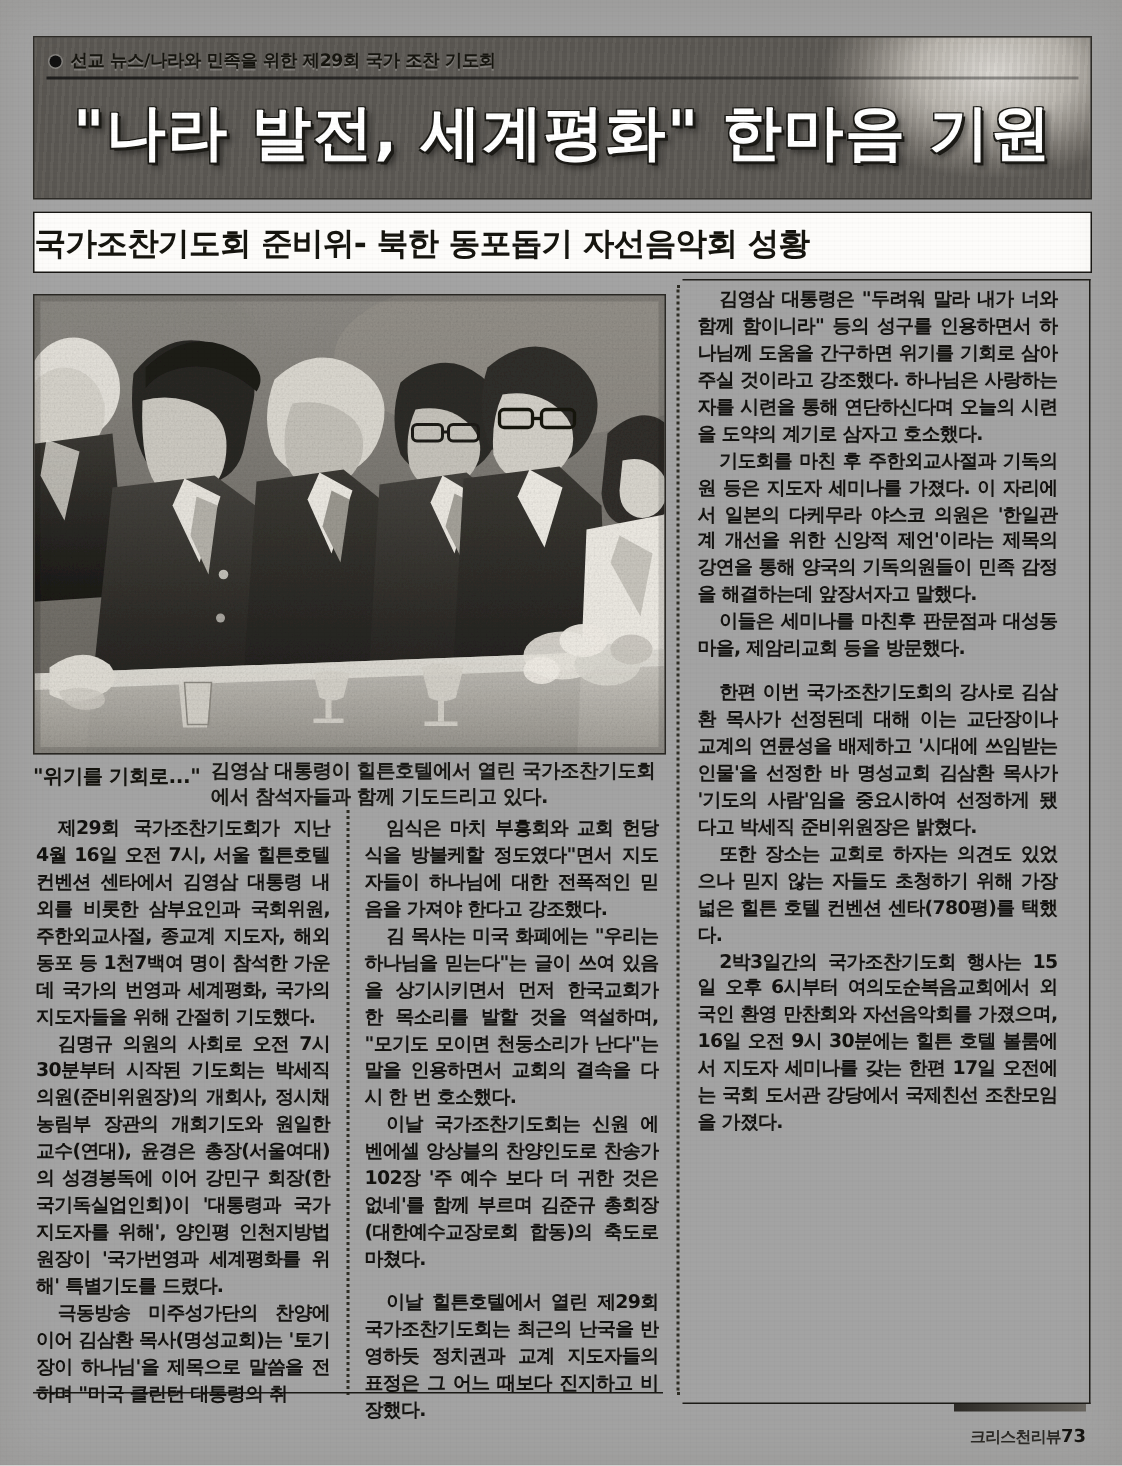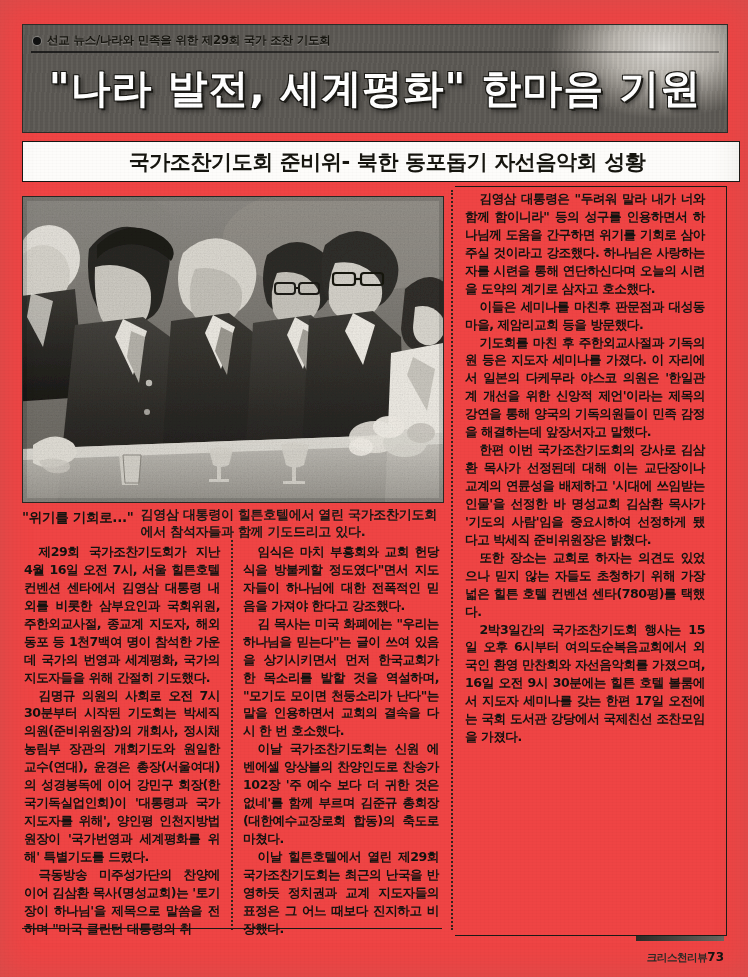--- a/index.html
+++ b/index.html
@@ -7,21 +7,21 @@
     padding: 0;
     background: #ffffff;
   }
   body {
     font-family: "DejaVu Sans", "Liberation Sans", sans-serif;
   }
   #page {
     position: relative;
     width: 748px;
     height: 977px;
-    background: #ef4444;
+    background: #a3a3a3;
     overflow: hidden;
   }
 
   
   #paper-grain {
     position: absolute;
     inset: 0;
     pointer-events: none;
     background:
       repeating-linear-gradient(0deg, rgba(0,0,0,0.018) 0px, rgba(0,0,0,0.018) 1px, rgba(0,0,0,0) 1px, rgba(0,0,0,0) 3px),
@@ -124,22 +124,20 @@
   .subhead-box {
     position: absolute;
     left: 22px;
     top: 141px;
     width: 704px;
     height: 39px;
     border: 1.6px solid #171613;
     background: #fdfcfa;
     display: flex;
     align-items: center;
-    justify-content: center;
-    padding-left: 12px;
   }
   .subhead-text {
     font-size: 21px;
     font-weight: 700;
     color: #16150f;
     letter-spacing: -0.4px;
     white-space: nowrap;
   }
 
   
@@ -189,21 +187,21 @@
     color: #141310;
     line-height: 1.425;
     letter-spacing: -0.45px;
     text-align: justify;
     word-break: break-all;
   }
   .col p {
     margin: 0 0 0 0;
     text-indent: 1.15em;
   }
-  .col p.gap { }
+  .col p.gap { margin-top: 11px; }
 
   #col1 { left: 24px;  top: 543px; width: 196px; }
   #col2 { left: 243px; top: 543px; width: 196px; }
   #col3 { left: 465px; top: 190px; width: 240px; }
 
   
   .vrule {
     position: absolute;
     width: 0;
     border-left: 2px dotted #242219;
@@ -424,22 +422,22 @@
 
   <div class="col" id="col2">
     <p>임식은 마치 부흥회와 교회 헌당식을 방불케할 정도였다"면서 지도자들이 하나님에 대한 전폭적인 믿음을 가져야 한다고 강조했다.</p>
     <p>김 목사는 미국 화폐에는 "우리는 하나님을 믿는다"는 글이 쓰여 있음을 상기시키면서 먼저 한국교회가 한 목소리를 발할 것을 역설하며, "모기도 모이면 천둥소리가 난다"는 말을 인용하면서 교회의 결속을 다시 한 번 호소했다.</p>
     <p>이날 국가조찬기도회는 신원 에벤에셀 앙상블의 찬양인도로 찬송가 102장 '주 예수 보다 더 귀한 것은 없네'를 함께 부르며 김준규 총회장(대한예수교장로회 합동)의 축도로 마쳤다.</p>
     <p class="gap">이날 힐튼호텔에서 열린 제29회 국가조찬기도회는 최근의 난국을 반영하듯 정치권과 교계 지도자들의 표정은 그 어느 때보다 진지하고 비장했다.</p>
   </div>
 
   <div class="col" id="col3">
     <p>김영삼 대통령은 "두려워 말라 내가 너와 함께 함이니라" 등의 성구를 인용하면서 하나님께 도움을 간구하면 위기를 기회로 삼아주실 것이라고 강조했다. 하나님은 사랑하는 자를 시련을 통해 연단하신다며 오늘의 시련을 도약의 계기로 삼자고 호소했다.</p>
+    <p>기도회를 마친 후 주한외교사절과 기독의원 등은 지도자 세미나를 가졌다. 이 자리에서 일본의 다케무라 야스코 의원은 '한일관계 개선을 위한 신앙적 제언'이라는 제목의 강연을 통해 양국의 기독의원들이 민족 감정을 해결하는데 앞장서자고 말했다.</p>
     <p>이들은 세미나를 마친후 판문점과 대성동 마을, 제암리교회 등을 방문했다.</p>
-    <p>기도회를 마친 후 주한외교사절과 기독의원 등은 지도자 세미나를 가졌다. 이 자리에서 일본의 다케무라 야스코 의원은 '한일관계 개선을 위한 신앙적 제언'이라는 제목의 강연을 통해 양국의 기독의원들이 민족 감정을 해결하는데 앞장서자고 말했다.</p>
     <p class="gap">한편 이번 국가조찬기도회의 강사로 김삼환 목사가 선정된데 대해 이는 교단장이나 교계의 연륜성을 배제하고 '시대에 쓰임받는 인물'을 선정한 바 명성교회 김삼환 목사가 '기도의 사람'임을 중요시하여 선정하게 됐다고 박세직 준비위원장은 밝혔다.</p>
     <p>또한 장소는 교회로 하자는 의견도 있었으나 믿지 않는 자들도 초청하기 위해 가장 넓은 힐튼 호텔 컨벤션 센타(780평)를 택했다.</p>
     <p>2박3일간의 국가조찬기도회 행사는 15일 오후 6시부터 여의도순복음교회에서 외국인 환영 만찬회와 자선음악회를 가졌으며, 16일 오전 9시 30분에는 힐튼 호텔 볼룸에서 지도자 세미나를 갖는 한편 17일 오전에는 국회 도서관 강당에서 국제친선 조찬모임을 가졌다.</p>
   </div>
 
   <div class="footer-bar"></div>
   <div class="footer">
     <span class="footer-brand">크리스천리뷰</span>
     <span class="footer-page">73</span>
   </div>

